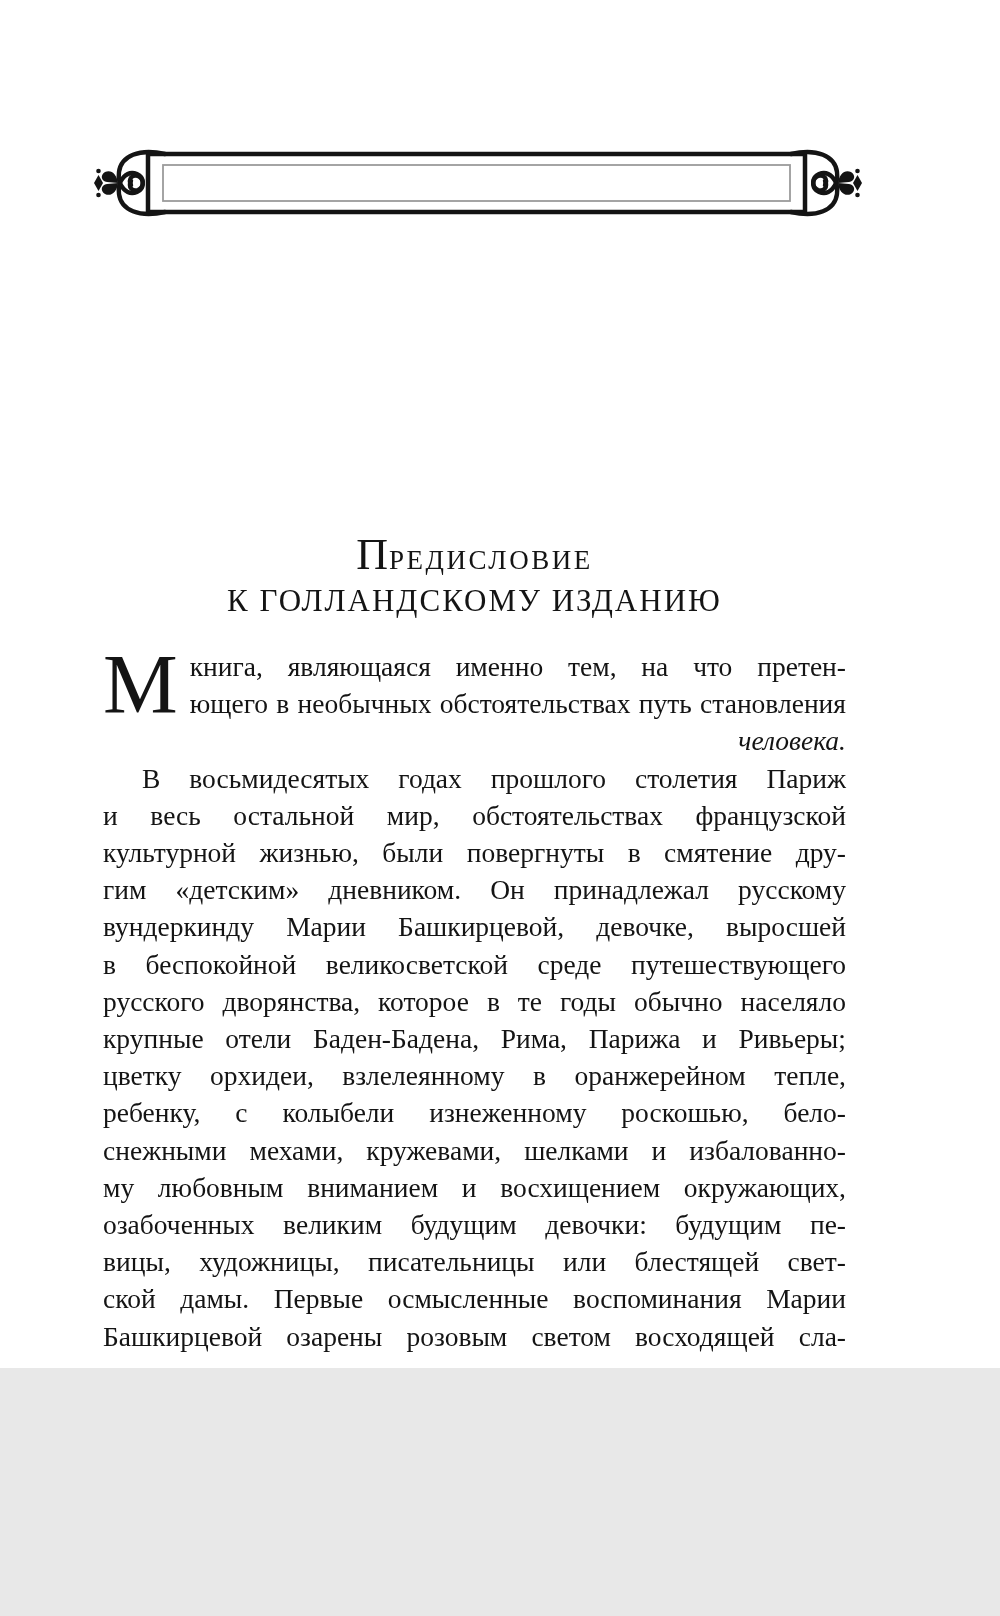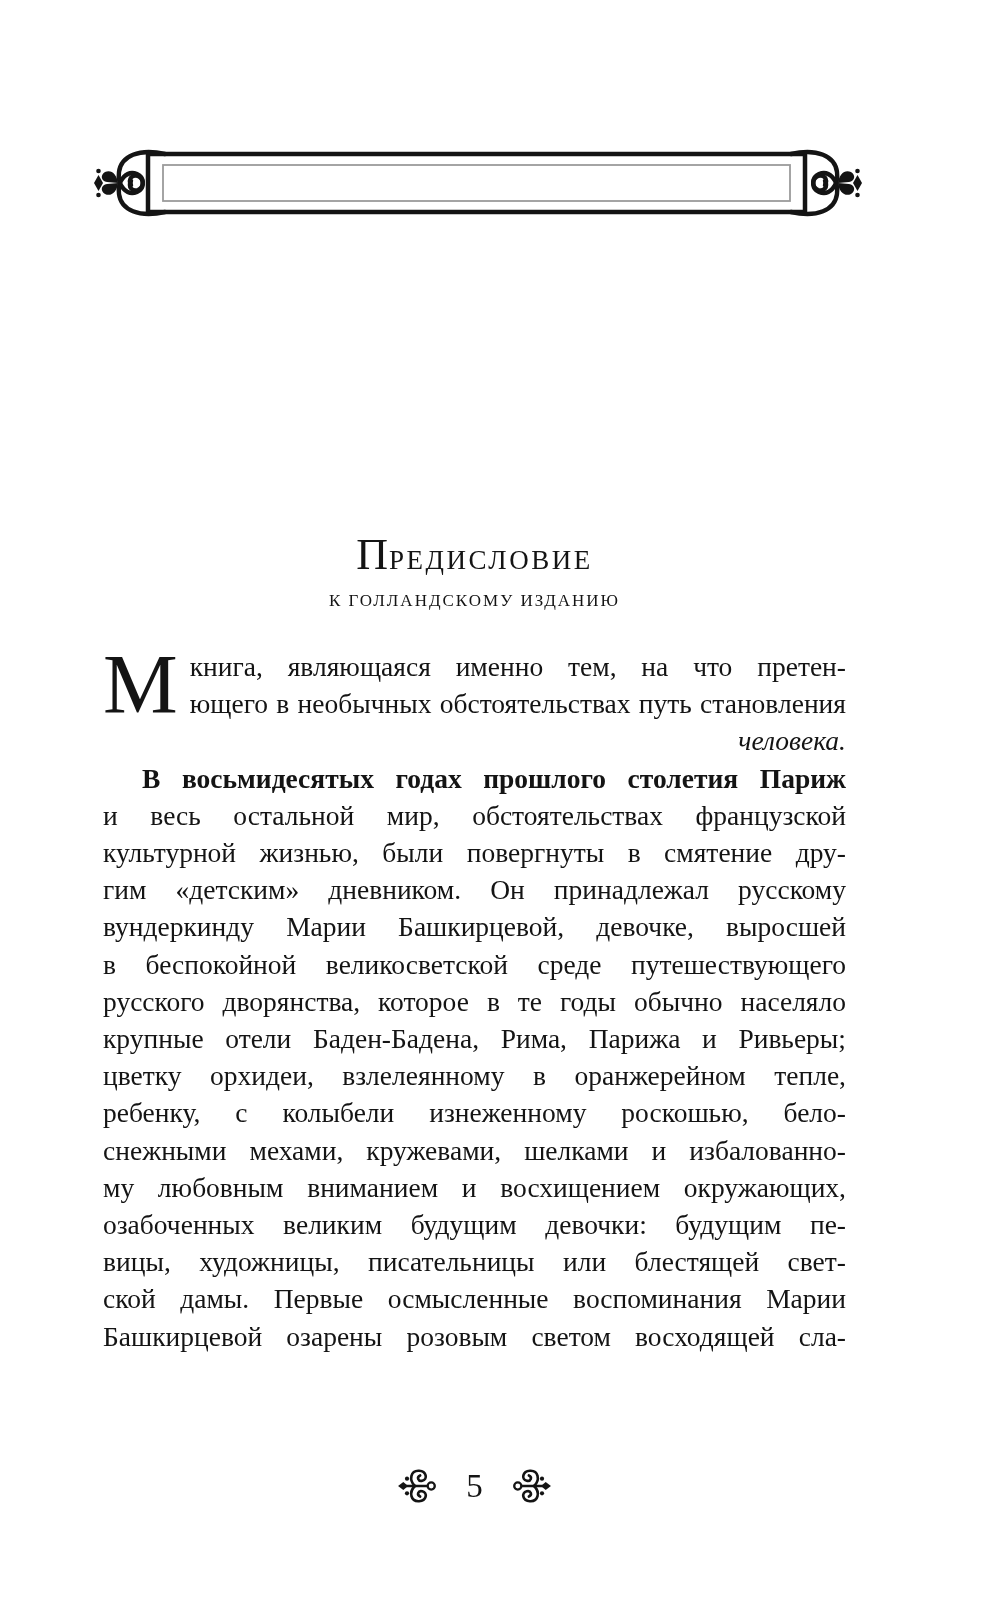--- a/index.html
+++ b/index.html
@@ -1,42 +1,42 @@
 <!DOCTYPE html>
 <html><head>
 <meta charset="utf-8">
 <style>
   html,body { margin:0; padding:0; background:#e8e8e8; }
   .page {
-    position:relative; width:1000px; height:1616px;
+    position:relative; width:1000px; height:1368px;
     background:#ffffff; margin:0 auto; overflow:hidden;
     font-family:"Liberation Serif","DejaVu Serif",serif;
     color:#141414;
   }
 
   
   .ornament-band { position:absolute; left:91px; top:146px; width:774px; height:74px; }
   .ornament-band svg { display:block; width:100%; height:100%; }
 
   
   .title-block { position:absolute; left:103px; top:532px; width:743px; text-align:center; }
   .title-line1 { font-size:27px; letter-spacing:2.5px; line-height:46px; white-space:nowrap; }
   .title-line1 .t-initial { font-size:44px; letter-spacing:1px; }
-  .title-line2 { font-size:17px; letter-spacing:2px; line-height:30px; margin-top:3px; white-space:nowrap; }
+  .title-line2 { font-size:31px; letter-spacing:2px; line-height:30px; margin-top:3px; white-space:nowrap; }
 
   
   .body-text {
     position:absolute; left:103px; top:648px; width:743px;
     font-size:27.5px; line-height:37.2px; text-align:justify;
   }
   .para { margin:0; }
   .line { text-align:justify; }
   .line.just { text-align-last:justify; }
   .line.ital { font-style:italic; text-align:right; }
-  .line.indent { text-indent:39px;font-weight:bold; }
+  .line.indent { text-indent:39px; }
   .dropcap {
     float:left; font-size:84px; line-height:73px; height:73px;
     margin:0 12px 0 0; font-weight:normal;
   }
 
   
   .page-footer {
     position:absolute; left:103px; top:1466px; width:743px;
     display:flex; justify-content:center; align-items:center; gap:30px;
   }

